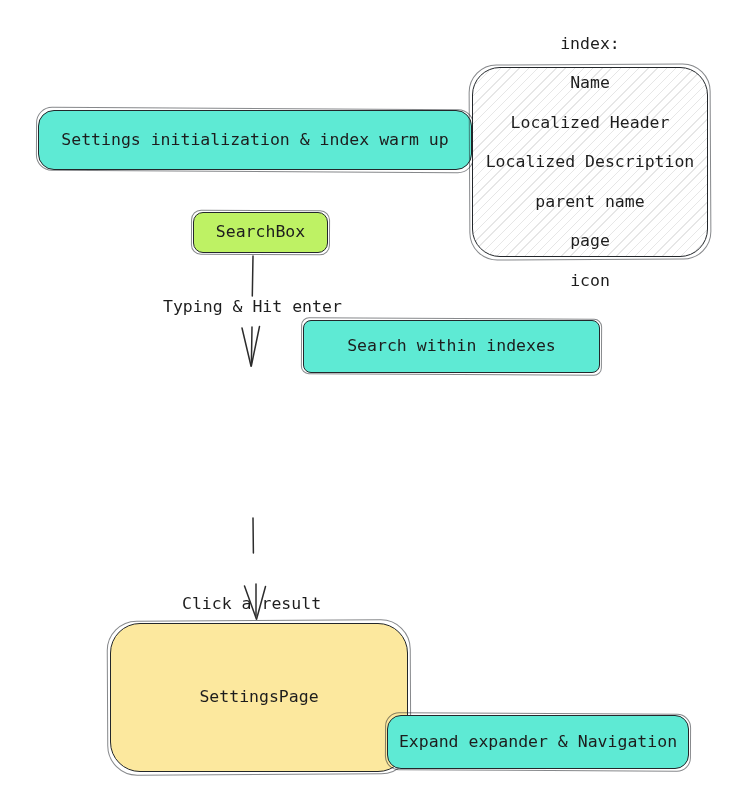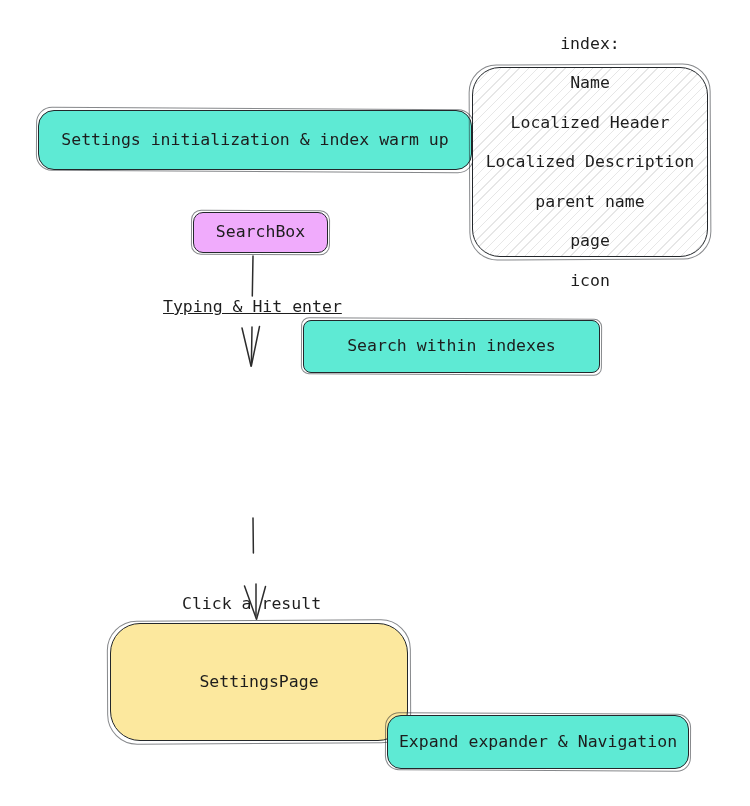--- a/index.html
+++ b/index.html
@@ -33,52 +33,52 @@
     position: absolute;
     inset: -3px;
     border: 1.3px solid rgba(35, 39, 43, 0.55);
     border-radius: inherit;
     transform: rotate(0.35deg);
     pointer-events: none;
   }
   .node.big::after { transform: rotate(-0.3deg); inset: -4px; }
 
   .gray   { background: #5eead4; }
-  .ysmall { background: #f0abfc; align-items: center; }
+  .ysmall { background: #bef264; align-items: center; }
   .ybig   { background: #fce89e; }
   .hatch  {
     background-color: #ffffff;
     background-image: repeating-linear-gradient(
       135deg,
       rgba(110,110,110,0.17) 0px,
       rgba(110,110,110,0.17) 1px,
       transparent 1px,
       transparent 6.5px);
   }
 
   
   #n-settings     { left: 38px;  top: 110px; width: 434px; height: 60px;  border-radius: 16px; }
   #n-note         { left: 472px; top: 67px;  width: 236px; height: 190px; border-radius: 28px;
                     flex-direction: column; justify-content: center; }
   #n-searchbox    { left: 193px; top: 212px; width: 135px; height: 41px;  border-radius: 10px; }
   #n-searchresult { left: 103px; top: 368px; width: 293px; height: 147px; border-radius: 30px; }
   #n-searchwithin { left: 303px; top: 320px; width: 297px; height: 53px;  border-radius: 8px; }
-  #n-settingspage { left: 110px; top: 623px; width: 298px; height: 118px; border-radius: 30px; }
+  #n-settingspage { left: 110px; top: 623px; width: 298px; height: 149px; border-radius: 30px; }
   #n-expand       { left: 387px; top: 715px; width: 302px; height: 54px;  border-radius: 14px; }
 
   .note-line { line-height: 23.4px; font-size: 16.5px; }
 
   
   .edge-label {
     position: absolute;
     font-size: 16.5px;
     line-height: 22px;
     white-space: nowrap;
   }
-  #l-typing { left: 163px; top: 296px; text-decoration: underline; }
+  #l-typing { left: 163px; top: 296px; }
   #l-click  { left: 182px; top: 557px; margin-top: 36px; }
 
   
   .edges-layer {
     position: absolute;
     left: 0; top: 0;
     width: 750px; height: 806px;
     pointer-events: none;
   }
   .edges-layer path {

